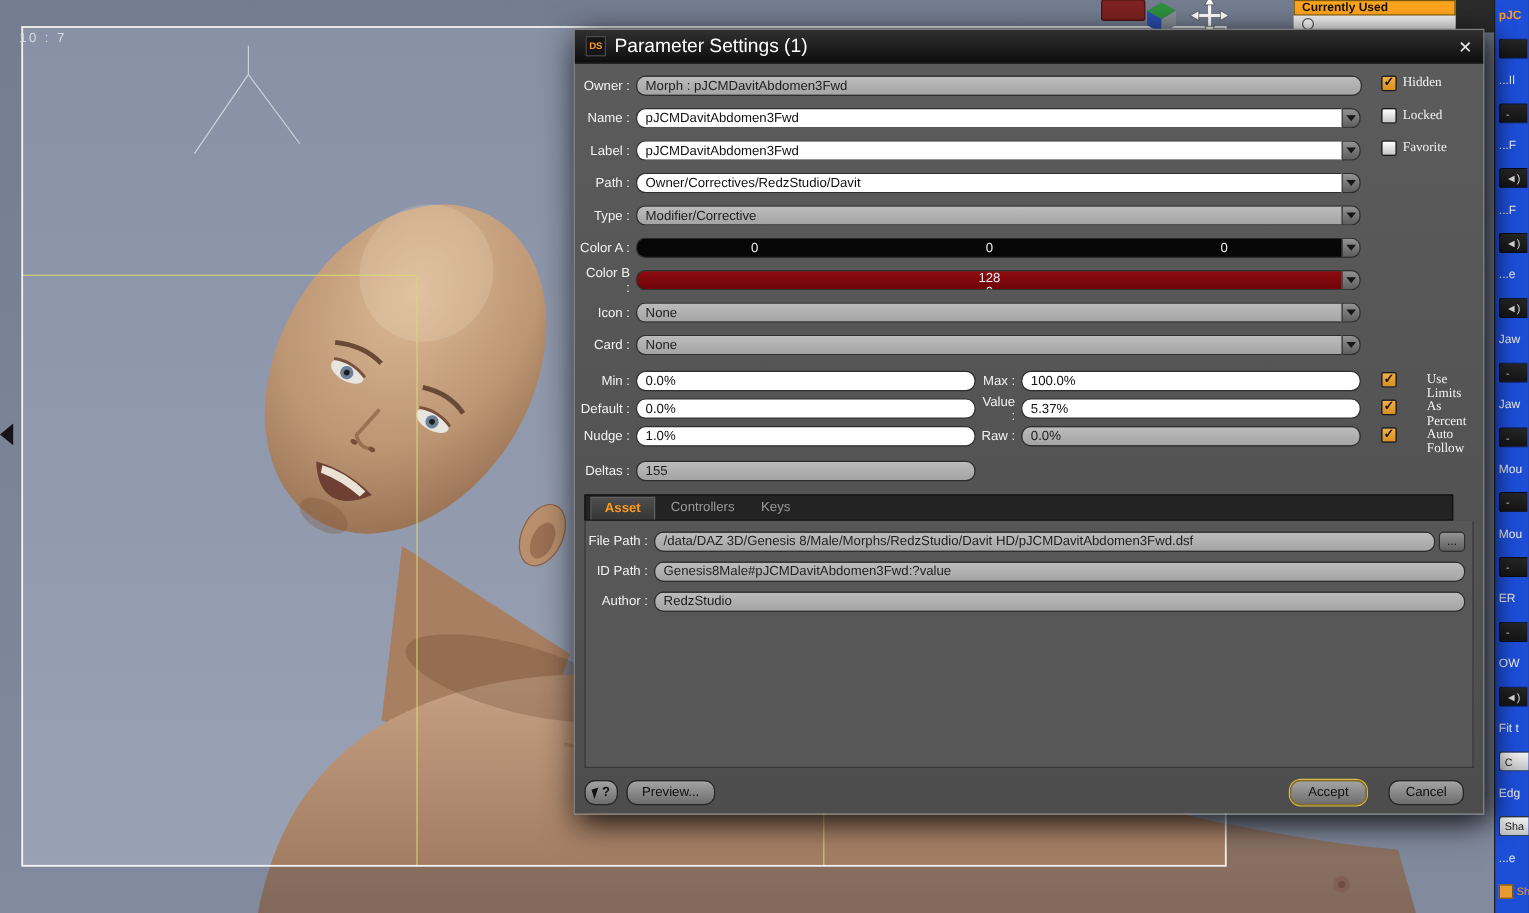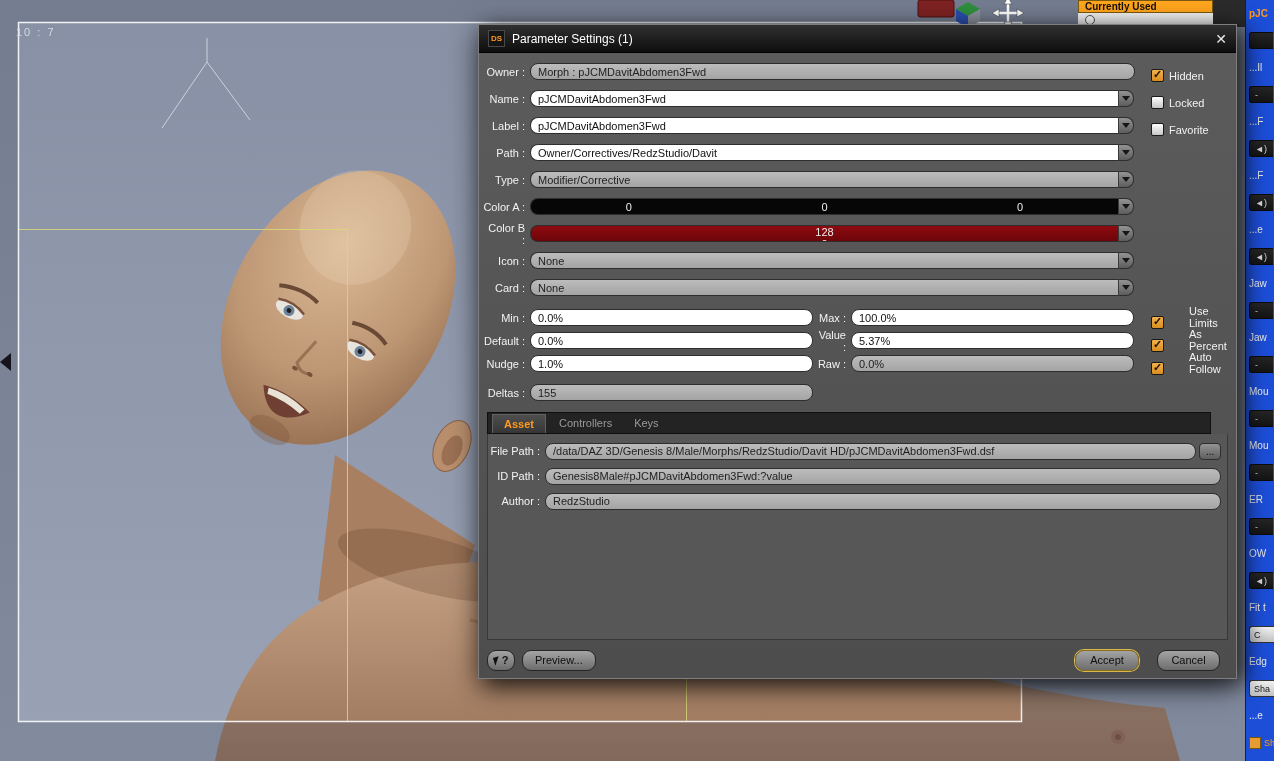--- a/index.html
+++ b/index.html
@@ -42,21 +42,21 @@
   .rp-row.check-orange { color:#ff9a1e; font-size:9px; }
 
   
   .dialog { position:absolute; left:478px; top:24px; width:759px; height:655px;
     background:linear-gradient(#5c5c5c,#4d4d4d); border:1px solid #7e7e7e; box-sizing:border-box;
     box-shadow:0 8px 26px rgba(0,0,0,.65), 10px 4px 18px rgba(0,0,0,.45); font-size:11px; color:#eee; }
   .titlebar { height:27px; background:linear-gradient(#303030,#0e0e0e);
     display:flex; align-items:center; gap:7px; padding:0 9px; border-bottom:1px solid #000; }
   .ds-icon { width:15px; height:15px; background:#151515; border:1px solid #4a4a4a; color:#ff9a1e;
     font-size:8px; font-weight:bold; display:flex; align-items:center; justify-content:center; flex:none; }
-  .title-text { flex:1; color:#fff; font-size:12px; }
+  .title-text { flex:1; color:#fff; font-size:16px; }
   .close-x { color:#e8e8e8; font-size:14px; line-height:14px; }
 
   .prow { display:flex; align-items:center; margin:8px 8px 0 4px; height:19px; }
   .prow.mid { margin-top:4px; }
   .prow.mid-first { margin-top:11px; }
   .prow.deltas-row { margin-top:10px; }
   .plabel { width:42px; text-align:right; margin-right:5px; color:#f2f2f2; flex:none; }
   .plabel2 { width:33px; text-align:right; margin:0 5px 0 0; color:#f2f2f2; flex:none; }
   .field { height:17px; border:1px solid #2e2e2e; border-radius:8px; padding:0 7px;
     display:flex; align-items:center; background:#fff; color:#111; box-sizing:border-box;
@@ -68,21 +68,21 @@
     border-radius:0 8px 8px 0; background:linear-gradient(#939393,#5d5d5d);
     display:flex; align-items:center; justify-content:center; box-sizing:border-box; flex:none; }
   .drop::after { content:""; border-left:4px solid transparent; border-right:4px solid transparent; border-top:5px solid #161616; }
   .color-field { padding:0; color:#ededed; }
   .color-field span { flex:1; text-align:center; }
   .color-a { background:#060606; }
   .color-b { background:linear-gradient(#8e0b10,#6d0409);flex-direction:column; }
 
   .cb-stack { position:absolute; left:672px; }
   .cb-stack1 { top:38px; } .cb-stack2 { top:285px; }
-  .cb-item { display:flex; align-items:flex-end; height:19px; }
+  .cb-item { display:flex; align-items:flex-start; height:19px;font-family:Liberation Serif, serif; }
   .cb-stack1 .cb-item { margin-bottom:8px; } .cb-stack2 .cb-item { margin-bottom:4px;gap:20px; }
   .cb { width:13px; height:13px; border:1px solid #1a1a1a; border-radius:2px;
     background:linear-gradient(#ffffff,#c6c6c6); box-sizing:border-box; position:relative; flex:none; }
   .cb.checked { background:linear-gradient(#f3b14a,#d98e1f); }
   .cb.checked::after { content:"✓"; position:absolute; left:1px; top:-2px; font-size:11px; color:#20160a; font-weight:bold; }
   .cb-label { margin-left:5px; color:#f2f2f2; }
 
   .tabbar { margin:10px 25px 0 8px; height:22px; background:#232323; border:1px solid #0f0f0f;
     display:flex; align-items:stretch; padding-left:2px; box-sizing:border-box; }
   .tab { padding:0 11px; display:flex; align-items:center; color:#9a9a9a; }

